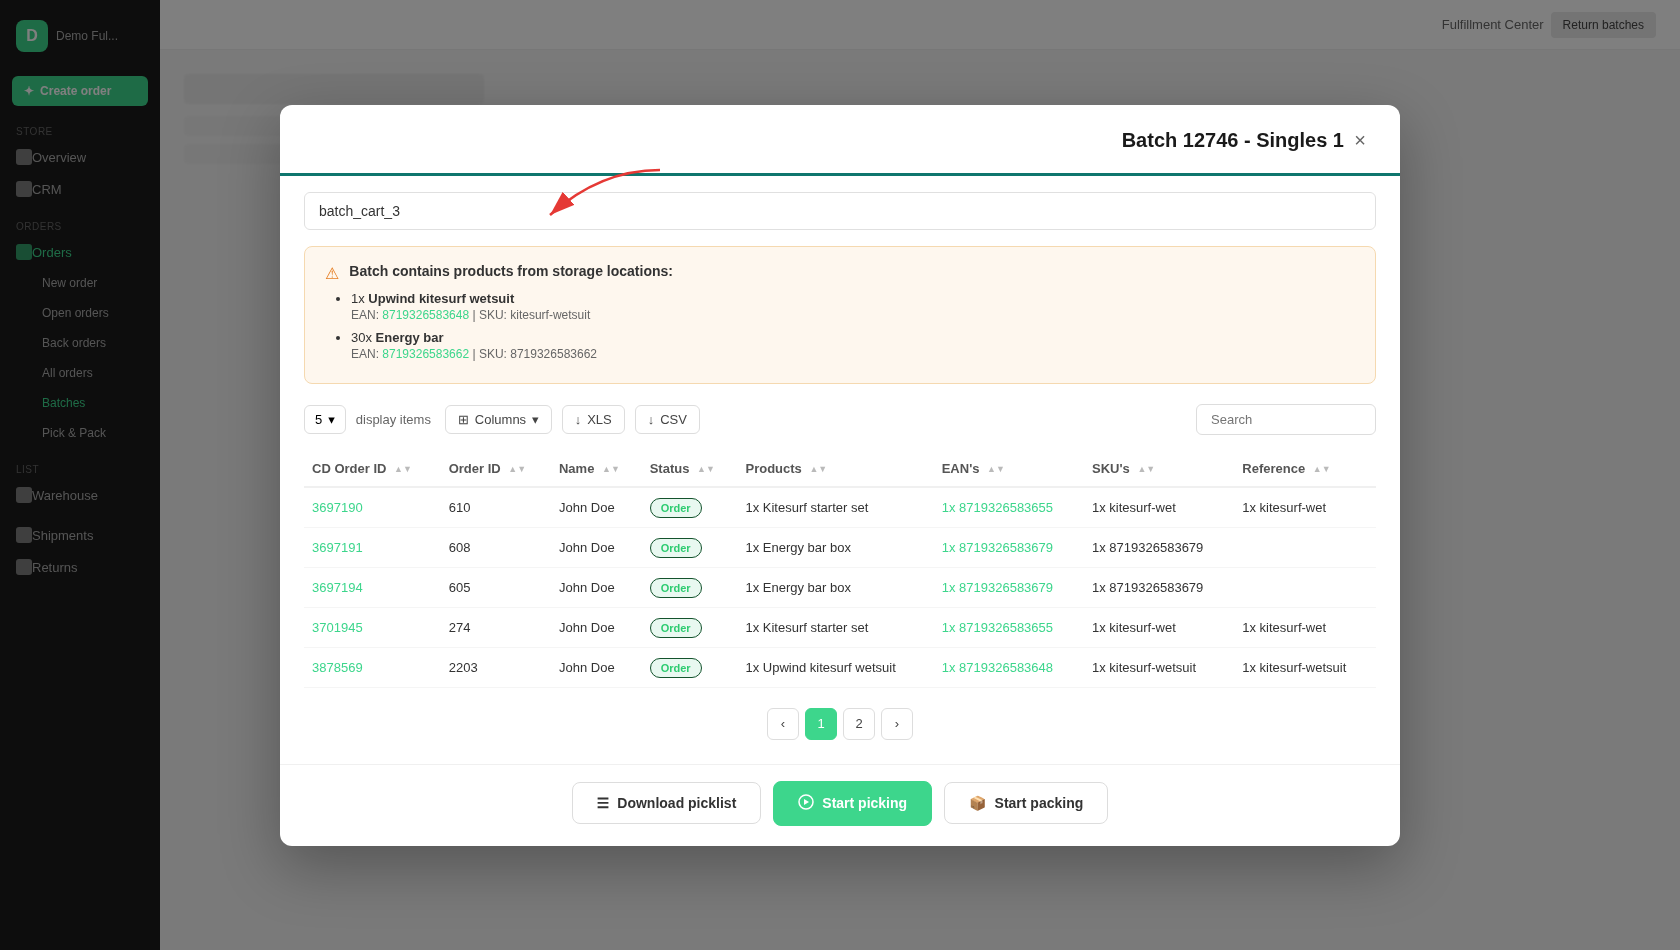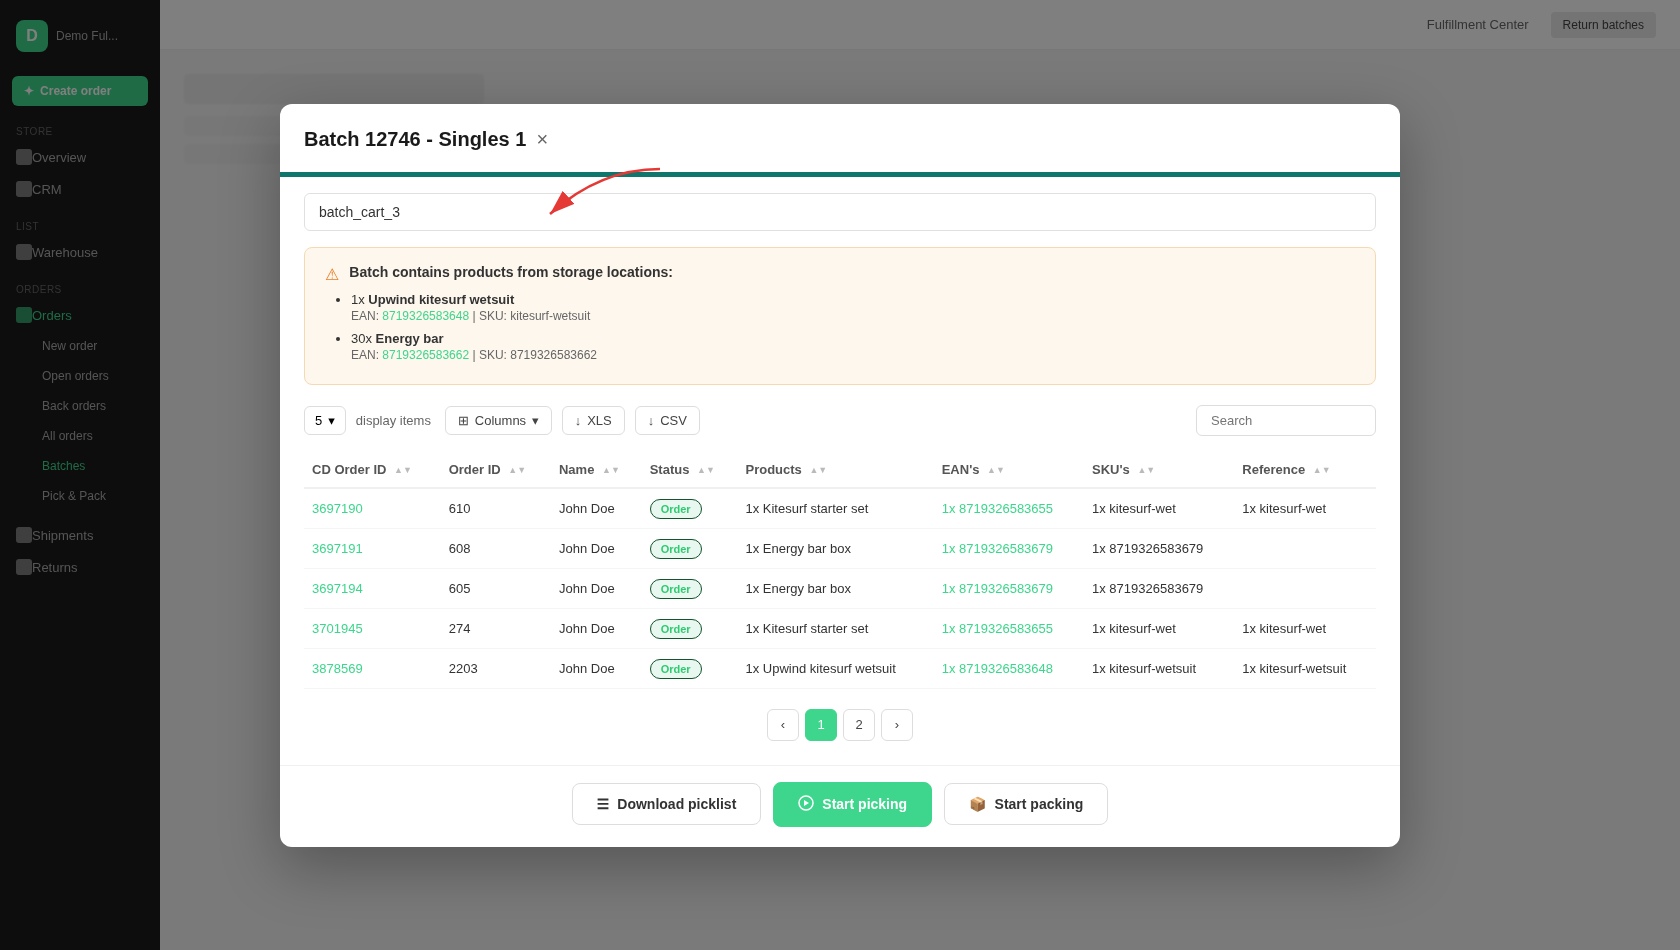--- a/index.html
+++ b/index.html
@@ -87,21 +87,21 @@
       background: #f5f5f5;
     }
     .top-bar {
       height: 50px;
       background: white;
       border-bottom: 1px solid #eee;
       display: flex;
       align-items: center;
       justify-content: flex-end;
       padding: 0 24px;
-      gap: 22px;
+      gap: 7px;
     }
     .top-bar-text {
       color: #666;
       font-size: 13px;
     }
     .bg-btn {
       background: #e8e8e8;
       border: none;
       border-radius: 4px;
       padding: 6px 12px;
@@ -135,23 +135,23 @@
       max-height: 870px;
       overflow: hidden;
       display: flex;
       flex-direction: column;
       box-shadow: 0 20px 60px rgba(0,0,0,0.3);
     }
 
     .modal-header {
       display: flex;
       align-items: center;
-      justify-content: flex-start;
+      justify-content: flex-end;
       padding: 20px 24px 16px;
-      border-bottom: 5px solid #0f766e;
+      border-bottom: 3px solid #0f766e;
     }
     .modal-title {
       font-size: 20px;
       font-weight: 700;
       color: #1a1a1a;
     }
     .modal-close {
       background: none;
       border: none;
       cursor: pointer;
@@ -392,28 +392,20 @@
       <div class="sidebar-item-icon"></div>
       <span>Overview</span>
     </div>
     <div class="sidebar-item">
       <div class="sidebar-item-icon"></div>
       <span>CRM</span>
     </div>
   </div>
 
   <div class="sidebar-section">
-    <div class="sidebar-section-label">List</div>
-    <div class="sidebar-item">
-      <div class="sidebar-item-icon"></div>
-      <span>Warehouse</span>
-    </div>
-  </div>
-
-  <div class="sidebar-section">
     <div class="sidebar-section-label">Orders</div>
     <div class="sidebar-item active">
       <div class="sidebar-item-icon"></div>
       <span>Orders</span>
     </div>
     <div class="sidebar-item">
       <span style="margin-left:26px; font-size:12px;">New order</span>
     </div>
     <div class="sidebar-item">
       <span style="margin-left:26px; font-size:12px;">Open orders</span>
@@ -422,20 +414,28 @@
       <span style="margin-left:26px; font-size:12px;">Back orders</span>
     </div>
     <div class="sidebar-item">
       <span style="margin-left:26px; font-size:12px;">All orders</span>
     </div>
     <div class="sidebar-item" style="color:#3dd68c;">
       <span style="margin-left:26px; font-size:12px;">Batches</span>
     </div>
     <div class="sidebar-item">
       <span style="margin-left:26px; font-size:12px;">Pick &amp; Pack</span>
+    </div>
+  </div>
+
+  <div class="sidebar-section">
+    <div class="sidebar-section-label">List</div>
+    <div class="sidebar-item">
+      <div class="sidebar-item-icon"></div>
+      <span>Warehouse</span>
     </div>
   </div>
 
   <div class="sidebar-section">
     <div class="sidebar-item">
       <div class="sidebar-item-icon"></div>
       <span>Shipments</span>
     </div>
     <div class="sidebar-item">
       <div class="sidebar-item-icon"></div>

